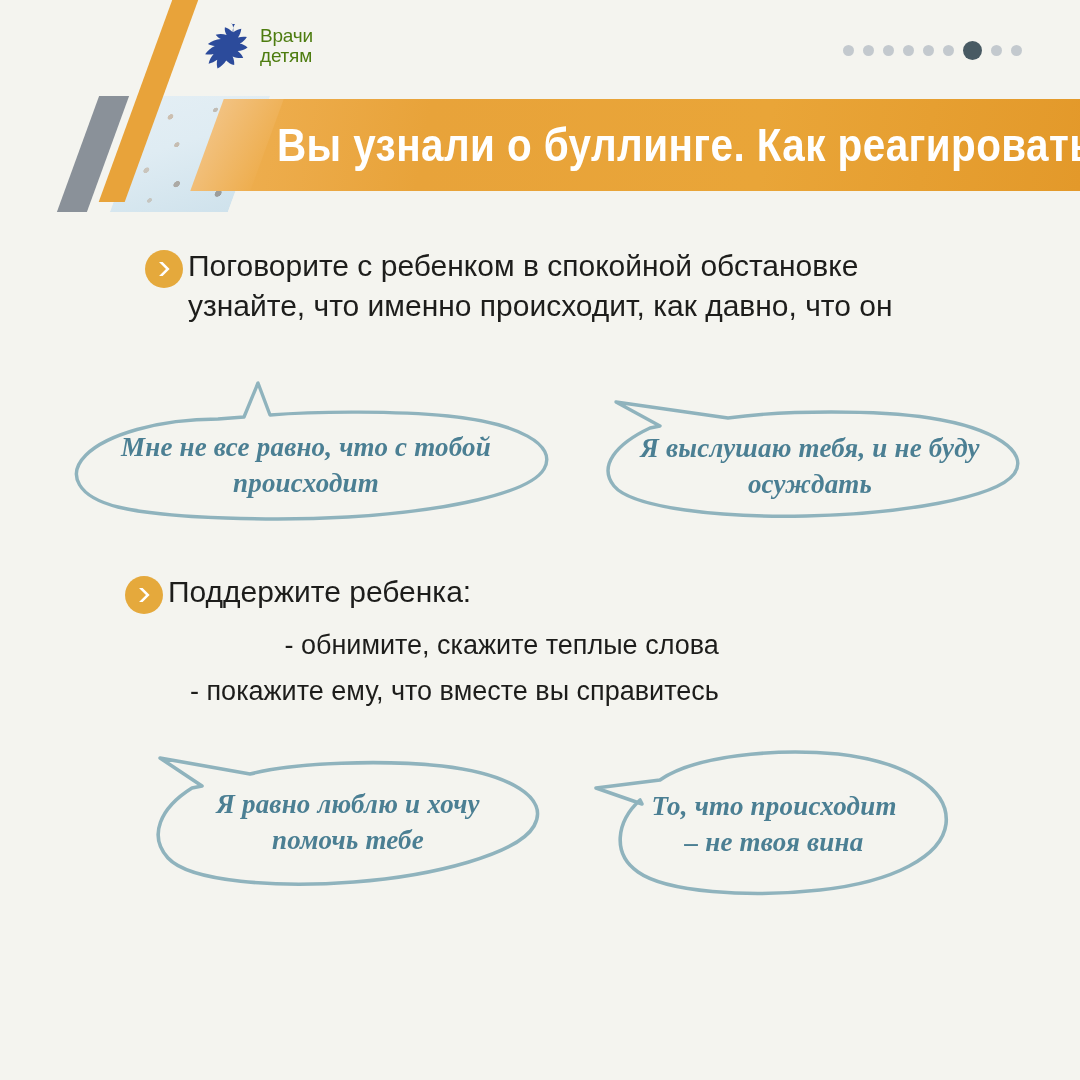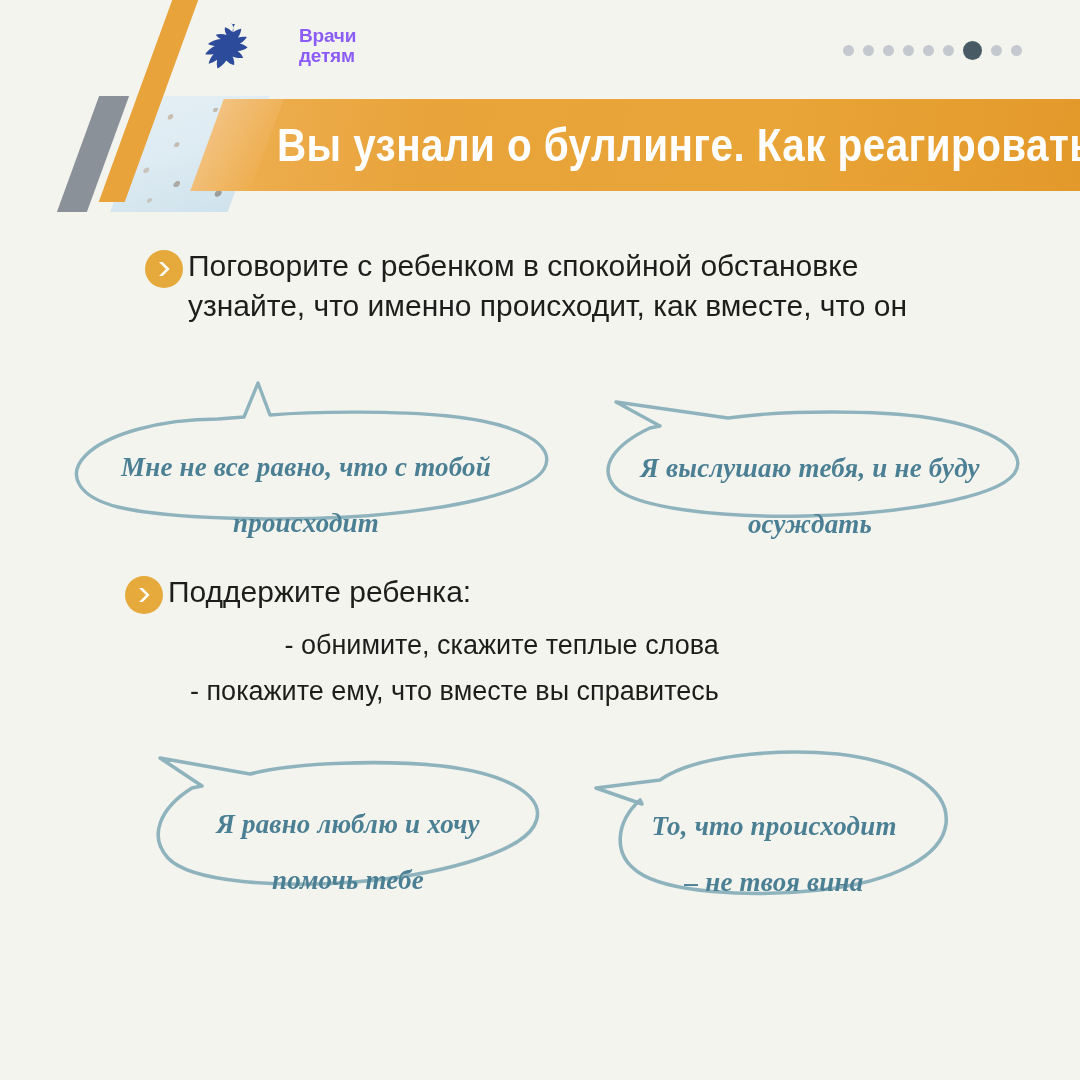--- a/index.html
+++ b/index.html
@@ -59,26 +59,25 @@
   
   .logo {
     position: absolute;
     left: 197px; top: 23px;
     display: flex;
     align-items: center;
     gap: 9px;
   }
   .logo-mark { width: 54px; height: 46px; display: block; }
   .logo-text {
-    color: #8b5cf6;
-    font-weight: bold;
+    color: #4d7c0f;
+    font-weight: normal;
     font-size: 19px;
     line-height: 20px;
     letter-spacing: -0.2px;
-    margin-left: 39px;
   }
 
   
   .dots {
     position: absolute;
     right: 58px; top: 38px;
     display: flex;
     align-items: center;
     gap: 9px;
     height: 24px;
@@ -176,21 +175,21 @@
     width: 100%;
     text-align: center;
     color: #4b7f93;
     font-style: italic;
     font-weight: bold;
     font-size: 27px;
     line-height: 36px;
     font-family: "Liberation Serif", serif;
     letter-spacing: 0.2px;
   }
-  .bubble-text span { display: block; margin-top: 20px; }
+  .bubble-text span { display: block; }
 </style>
 </head>
 <body>
 
 <div class="header-deco">
   <div class="stripe stripe-gray"></div>
   <div class="photo-panel"></div>
   <div class="stripe stripe-orange-tall"></div>
 </div>
 
@@ -223,21 +222,21 @@
 <div class="content">
 
   <div class="bullet-block" style="position:absolute; left:145px; top:14px; width:880px;">
     <div class="bullet-icon">
       <svg width="18" height="18" viewBox="0 0 18 18">
           <path d="M4 2 L11 9 L4 16 L7.6 16 L14.6 9 L7.6 2 Z" fill="#ffffff"></path>
         </svg>
     </div>
     <div class="bullet-text">
       <div>Поговорите с ребенком в спокойной обстановке</div>
-      <div>узнайте, что именно происходит, как вместе, что он</div>
+      <div>узнайте, что именно происходит, как давно, что он</div>
     </div>
   </div>
 
   <div class="bubble" style="left:48px; top:165px; width:516px; height:118px;">
     <svg viewBox="0 0 516 118" width="516" height="118">
       <path d="M170 22 C110 22 58 38 38 58 C18 78 30 100 70 110 C120 122 230 124 300 120
                C400 114 482 96 496 72 C510 48 470 26 400 19 C350 14 270 14 222 18
                L210 -14 L196 20 Z" fill="none" stroke="#8fb3bd" stroke-width="3.4" stroke-linejoin="round"></path>
     </svg>
     <div class="bubble-text" style="top:32px;">

